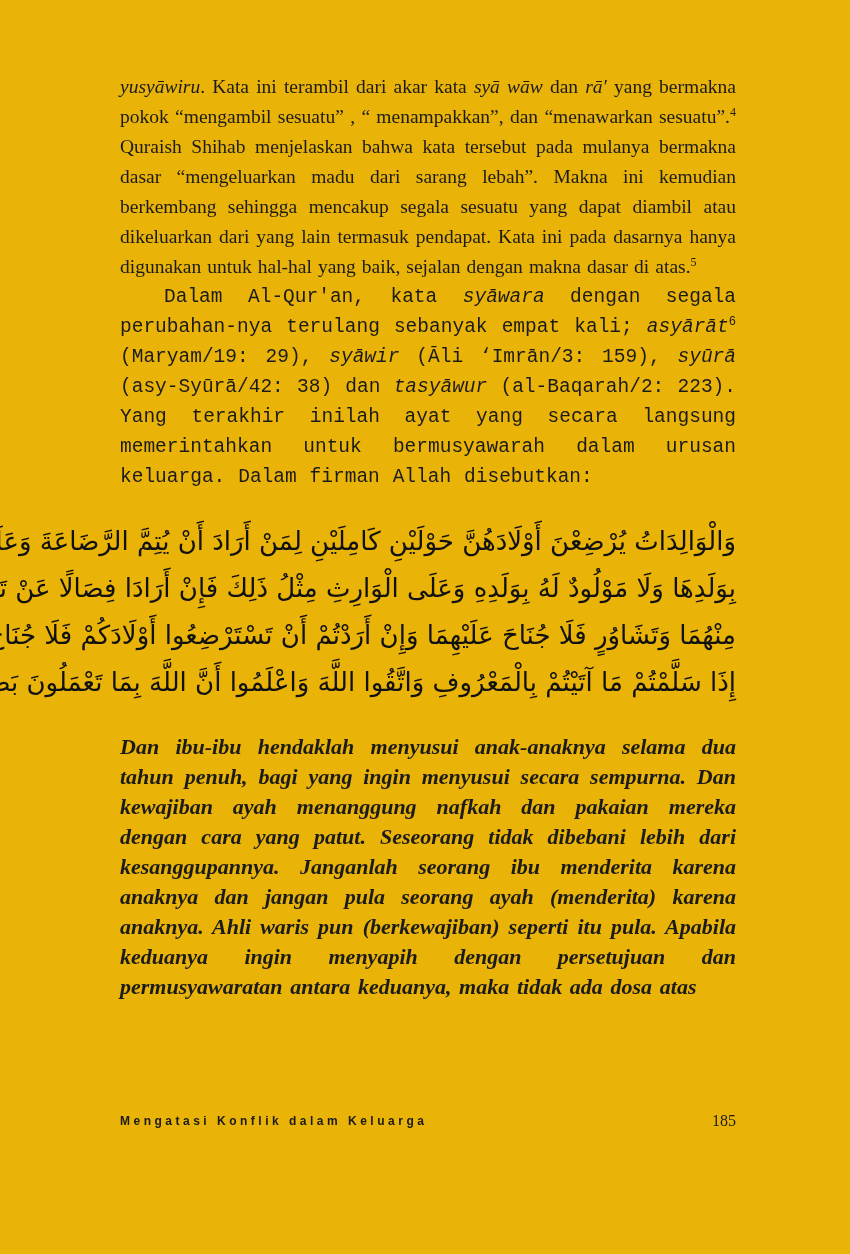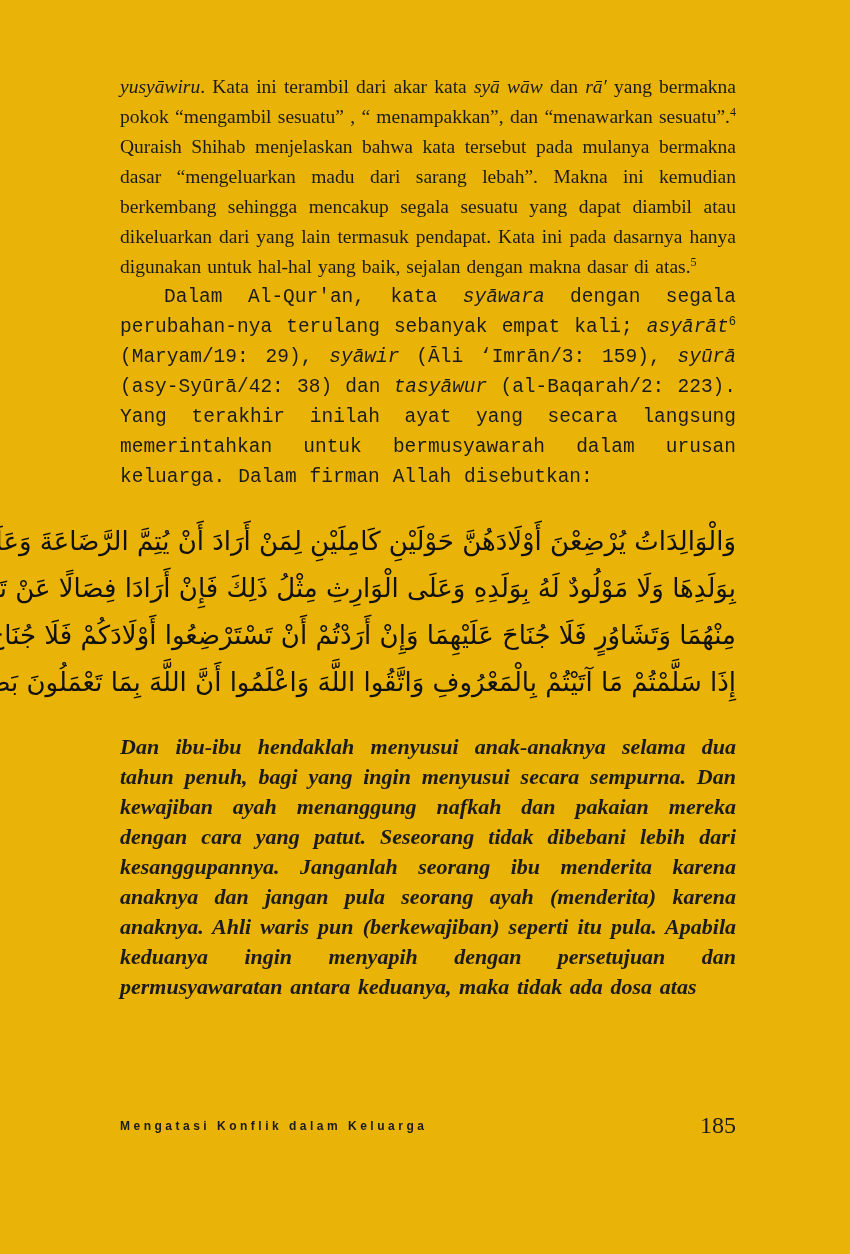--- a/index.html
+++ b/index.html
@@ -74,21 +74,21 @@
   }
   .running-title {
     font-family: "Liberation Sans", sans-serif;
     font-size: 12px;
     font-weight: bold;
     letter-spacing: 3.5px;
     color: #1b1b1b;
   }
   .page-number {
     font-family: "Liberation Serif", serif;
-    font-size: 24px;
+    font-size: 16px;
     color: #1b1b1b;
   }
 </style>
 </head>
 <body>
 
 <div class="book-page">
   <div class="content">
 
     <p class="body-para"><span class="italic">yusyāwiru</span><span>. Kata ini terambil dari akar kata </span><span class="italic">syā wāw</span><span> dan </span><span class="italic">rā′</span><span> yang bermakna pokok “mengambil sesuatu” , “ menampakkan”, dan “menawarkan sesuatu”.</span><sup>4</sup><span> Quraish Shihab menjelaskan bahwa kata tersebut pada mulanya bermakna dasar “mengeluarkan madu dari sarang lebah”. Makna ini kemudian berkembang sehingga mencakup segala sesuatu yang dapat diambil atau dikeluarkan dari yang lain termasuk pendapat. Kata ini pada dasarnya hanya digunakan untuk hal-hal yang baik, sejalan dengan makna dasar di atas.</span><sup>5</sup></p>

